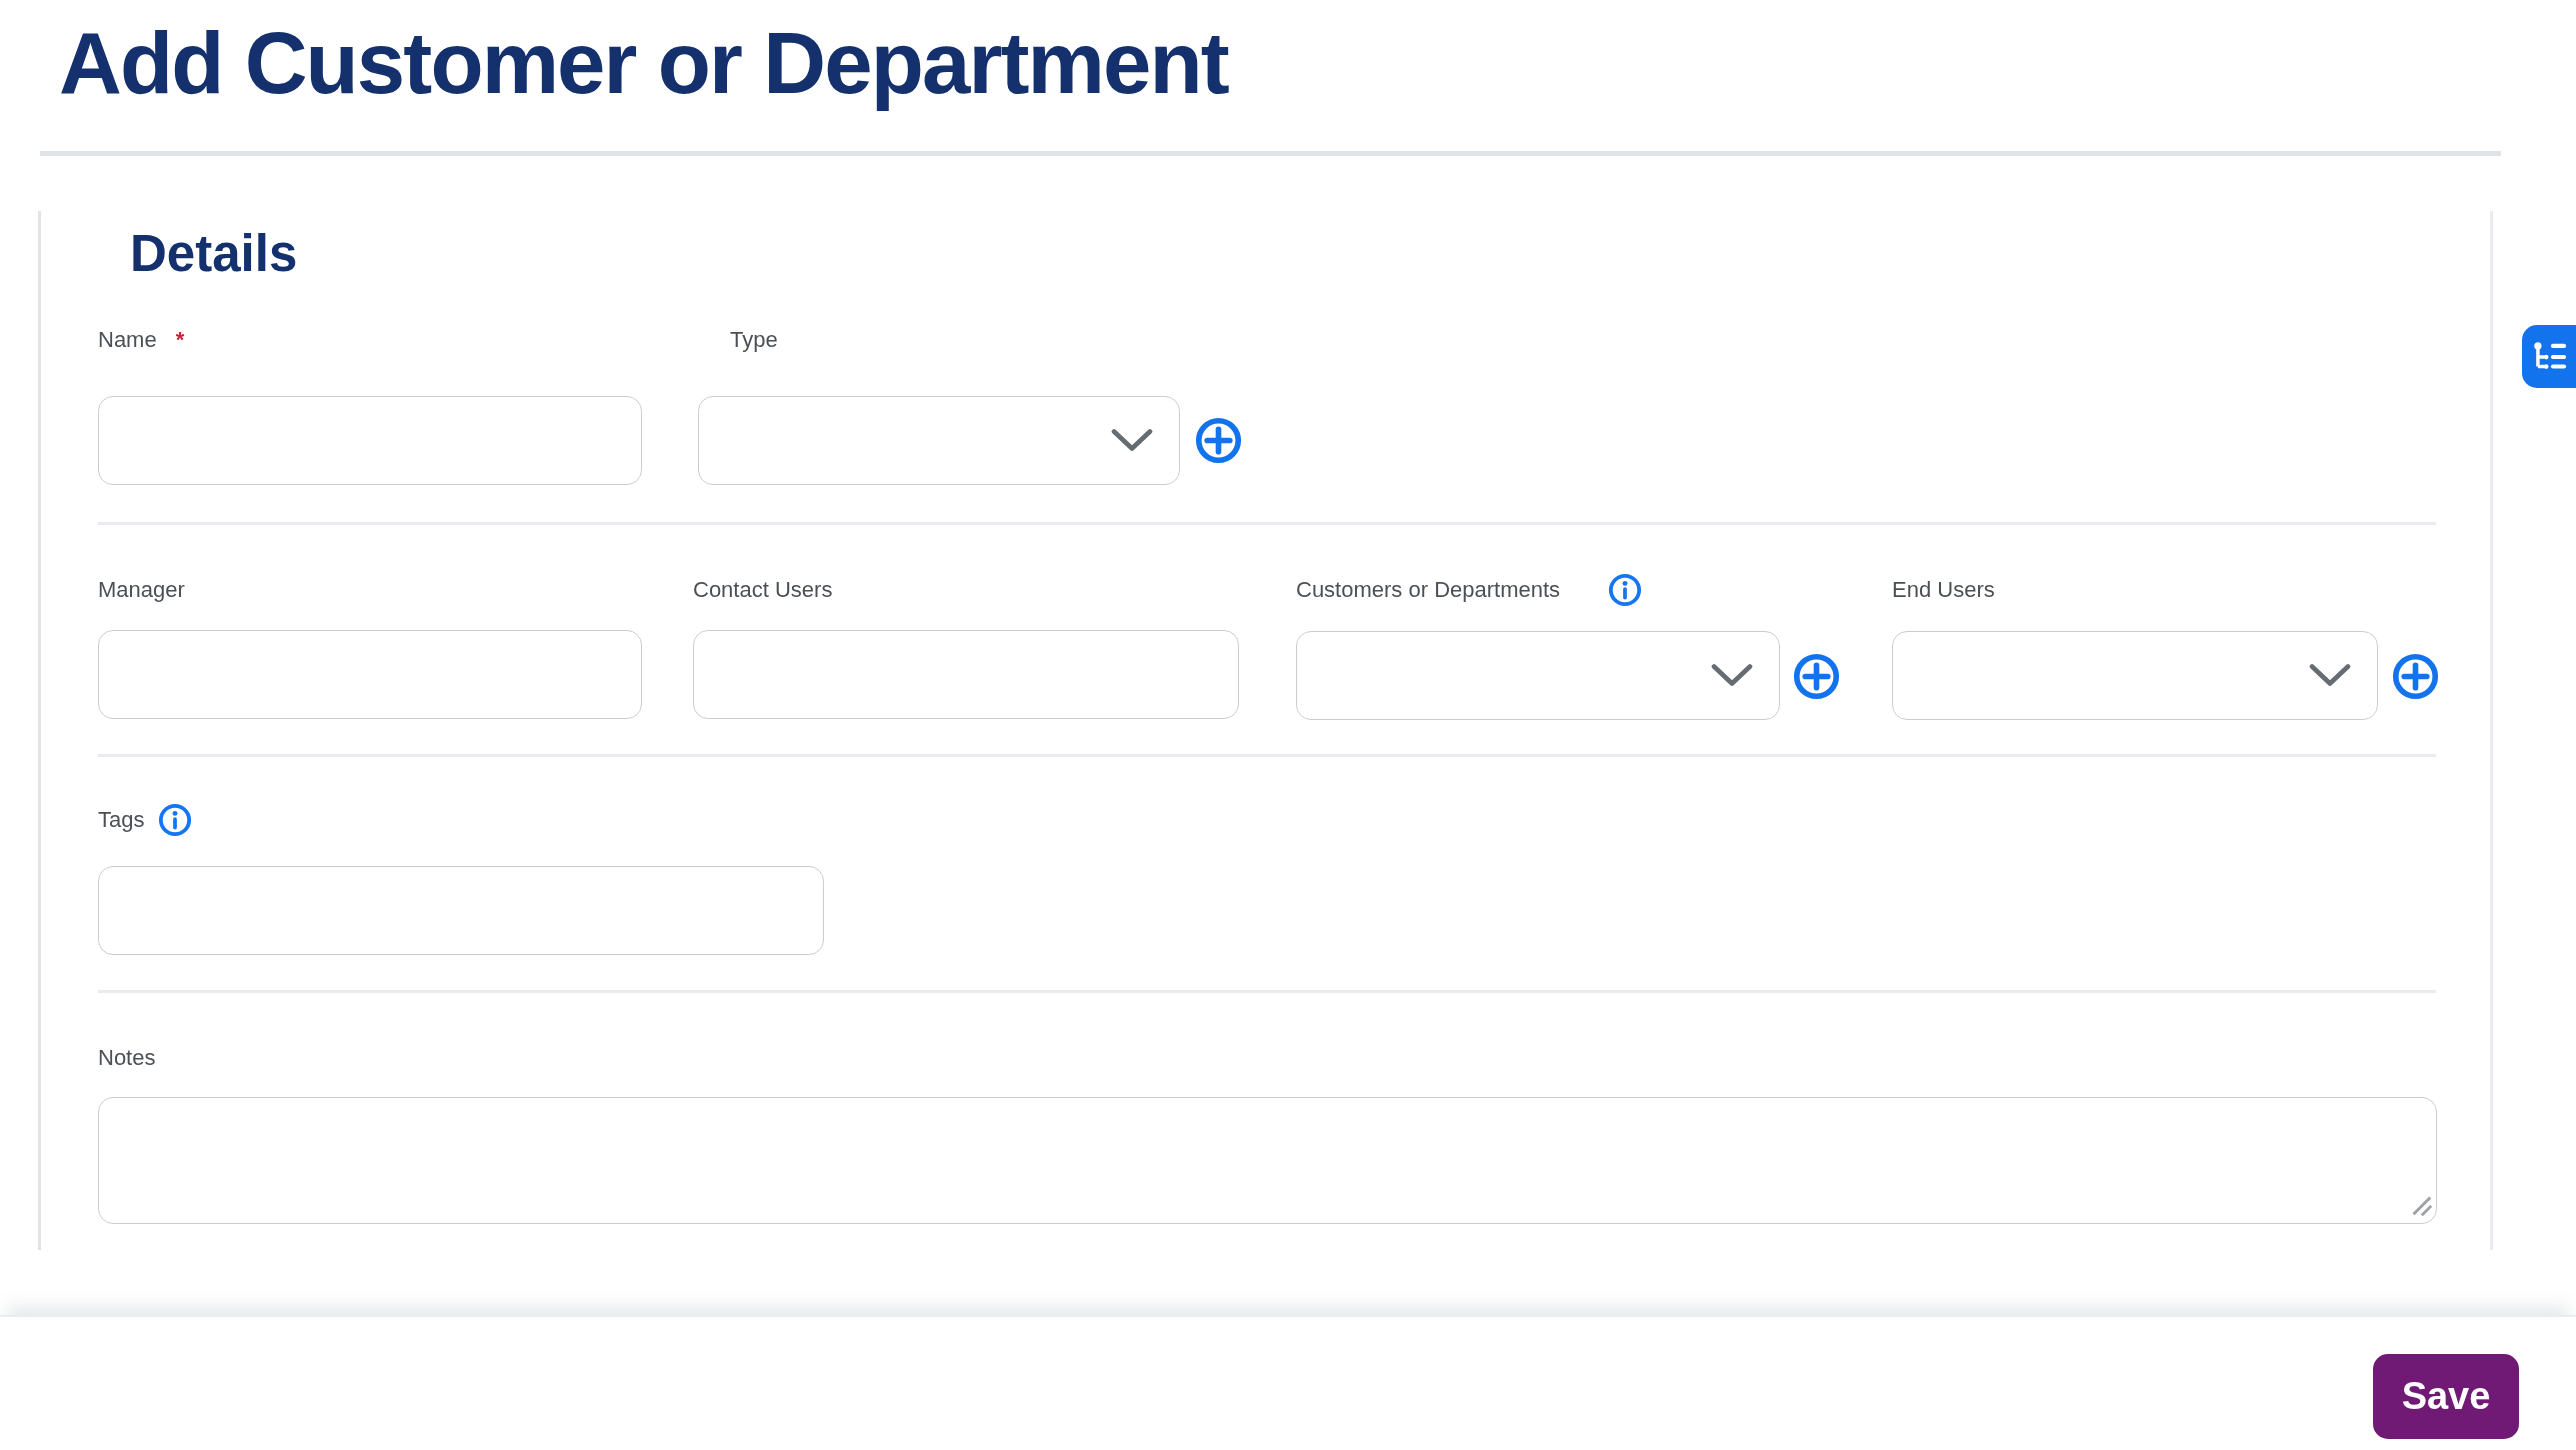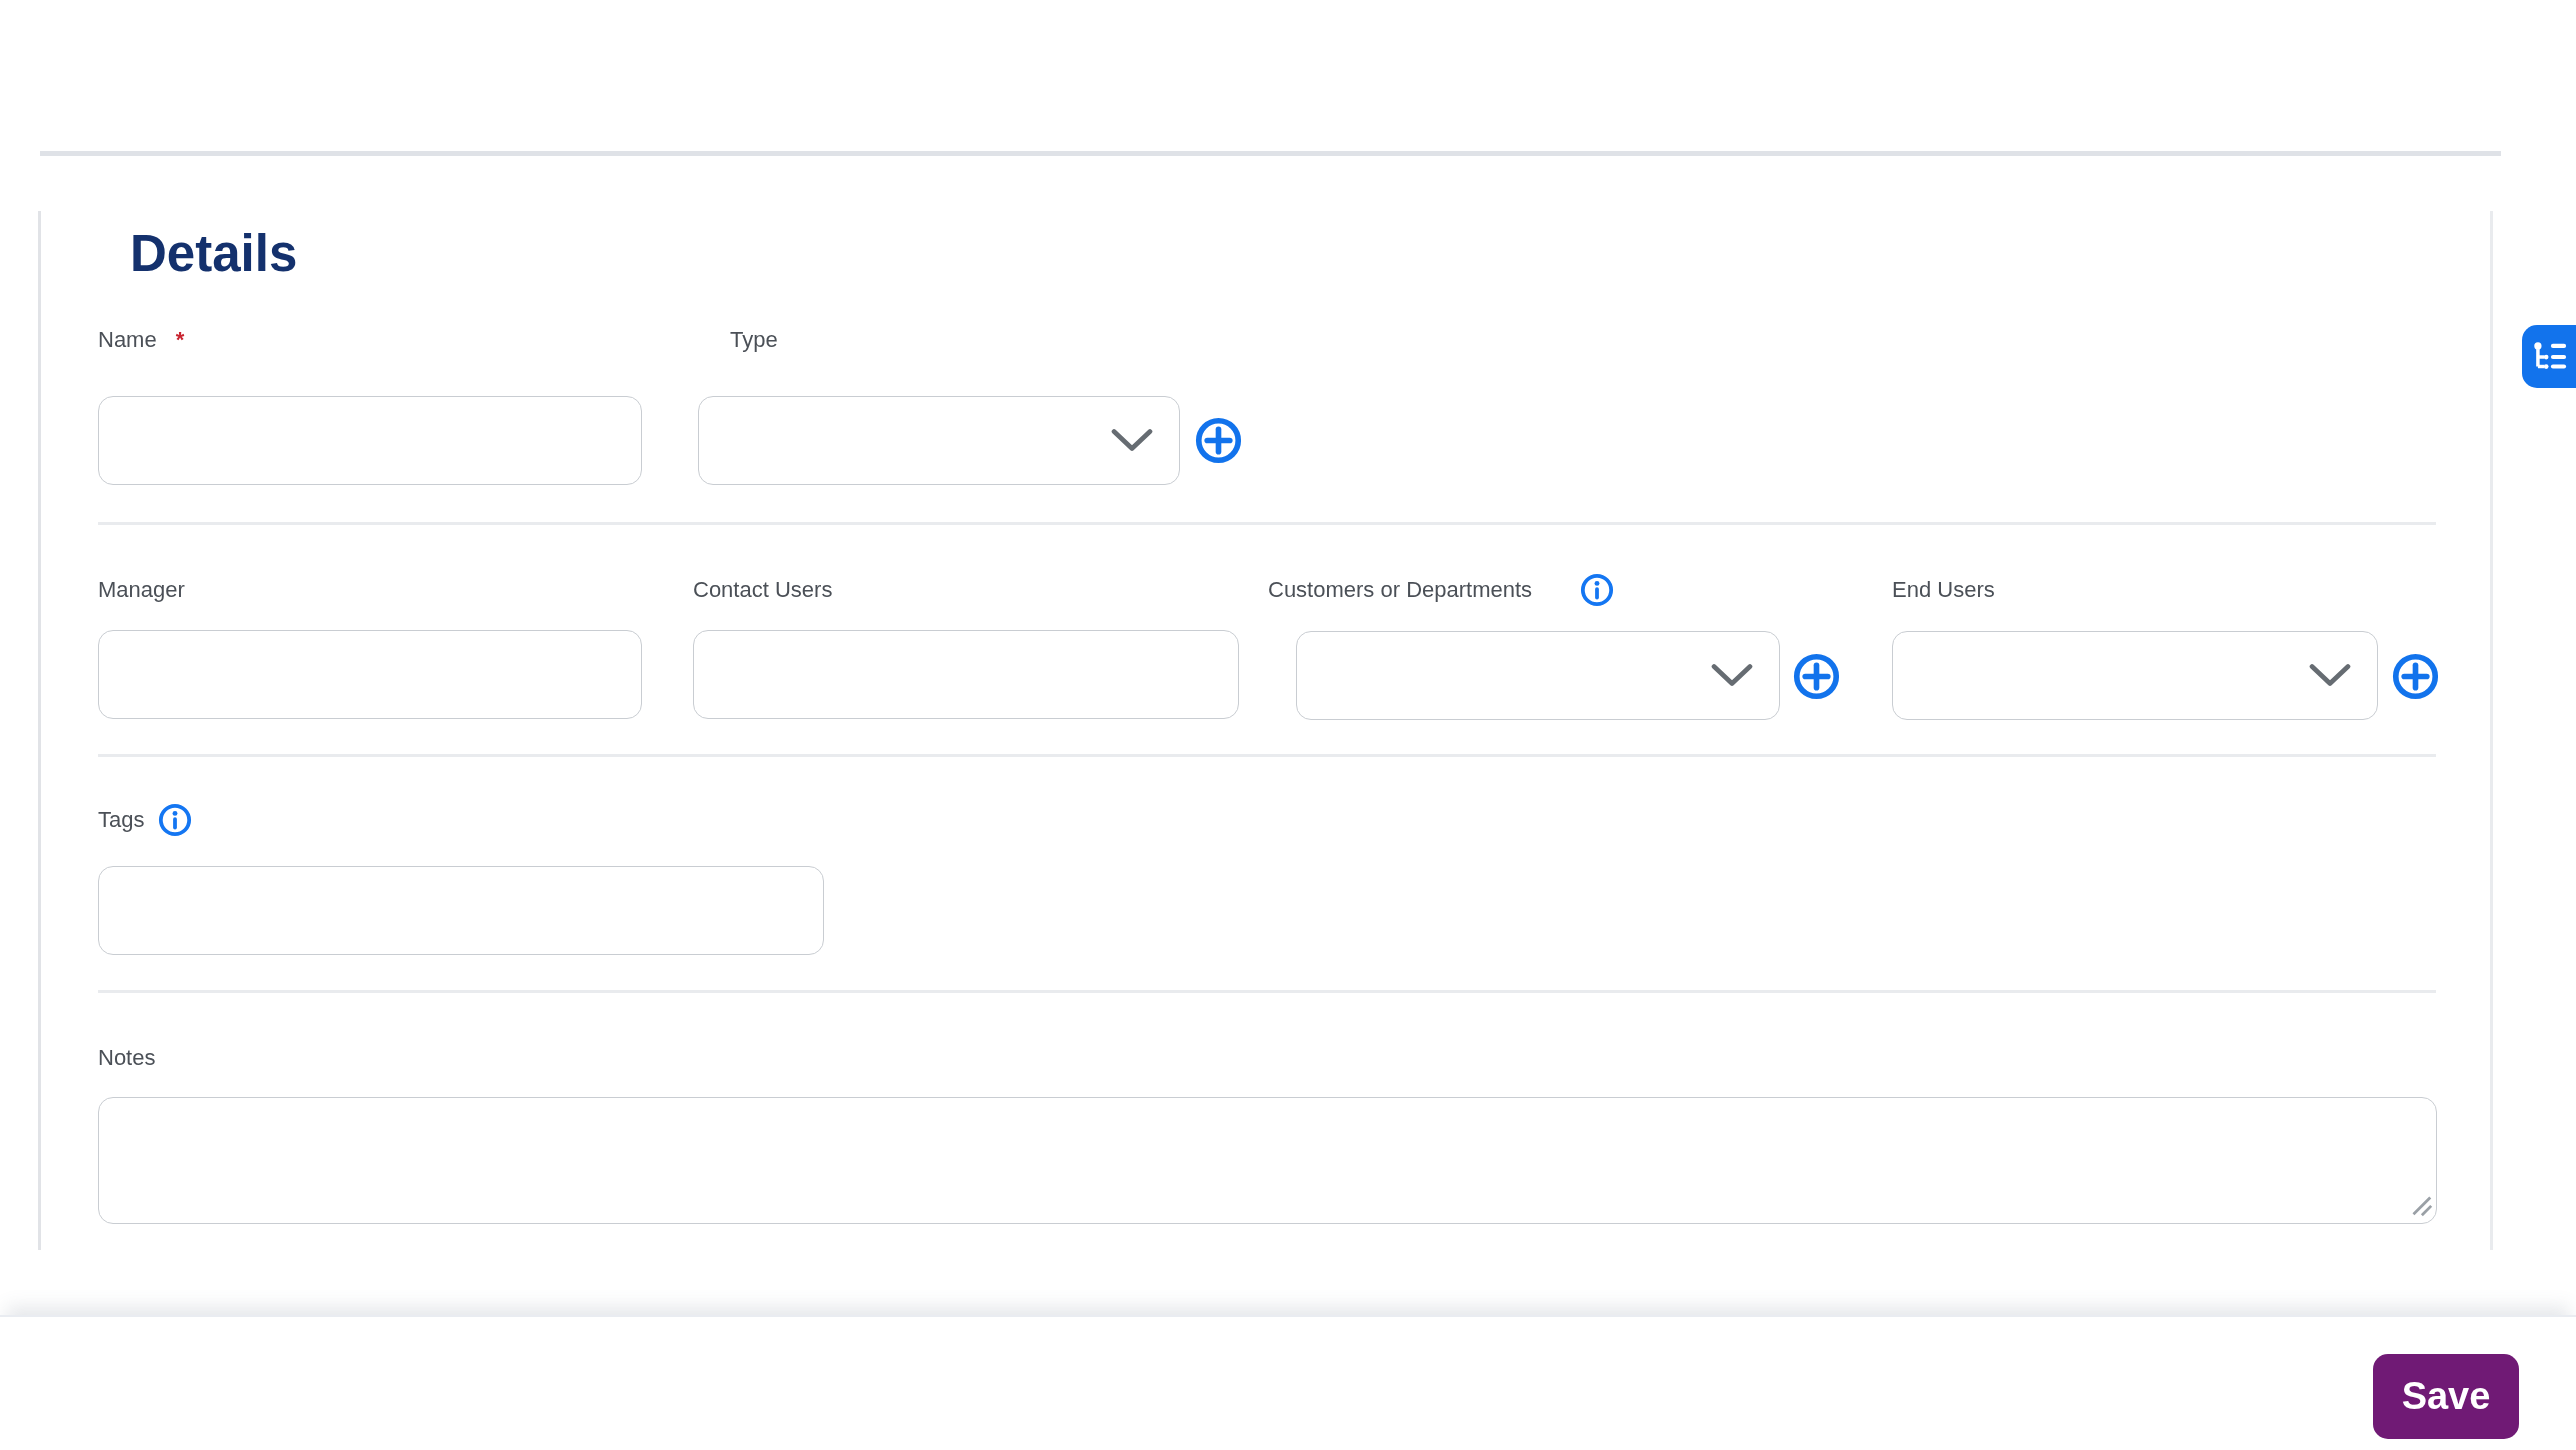--- a/index.html
+++ b/index.html
@@ -59,20 +59,21 @@
   .tree-btn{
     position:absolute;left:2522px;top:325px;width:54px;height:63px;border:none;cursor:pointer;
     background:#1273ec;border-radius:15px 0 0 15px;display:flex;align-items:center;justify-content:center;padding:0;
   }
 </style>
 </head>
 <body>
 
 <div id="canvas">
 
+  <div class="page-title">Add Customer or Department</div>
   <div class="title-divider"></div>
 
   <div class="card"></div>
 
   <div class="section-heading">Details</div>
 
   <div class="field-label" style="left:98px;top:318px;">
     <span>Name</span>
       <span class="req">*</span>
   </div>
@@ -99,21 +100,21 @@
   <div class="field-label" style="left:98px;top:568px;">
     <span>Manager</span>
   </div>
   <input class="text-input" style="left: 98px; top: 630px; width: 544px;" value="">
 
   <div class="field-label" style="left:693px;top:568px;">
     <span>Contact Users</span>
   </div>
   <input class="text-input" style="left: 693px; top: 630px; width: 546px;" value="">
 
-  <div class="field-label" style="left:1268px;top:568px;gap:48px;">
+  <div class="field-label" style="left:1296px;top:568px;gap:48px;">
     <span>Customers or Departments</span>
     <svg class="info-icon" style="position:static;" width="34" height="34" viewBox="0 0 36 36">
       <circle cx="18" cy="18" r="15" fill="none" stroke="#1476f2" stroke-width="4"></circle>
       <circle cx="18" cy="11" r="2.6" fill="#1476f2"></circle>
       <line x1="18" y1="17" x2="18" y2="26" stroke="#1476f2" stroke-width="4" stroke-linecap="round"></line>
     </svg>
   </div>
   <div class="select" style="left:1296px;top:631px;width:484px;">
     <svg class="chev" width="42" height="24.6" viewBox="0 0 44 26">
       <polyline points="3,3 22,21 41,3" fill="none" stroke="#666c72" stroke-width="5" stroke-linecap="round" stroke-linejoin="round"></polyline>

